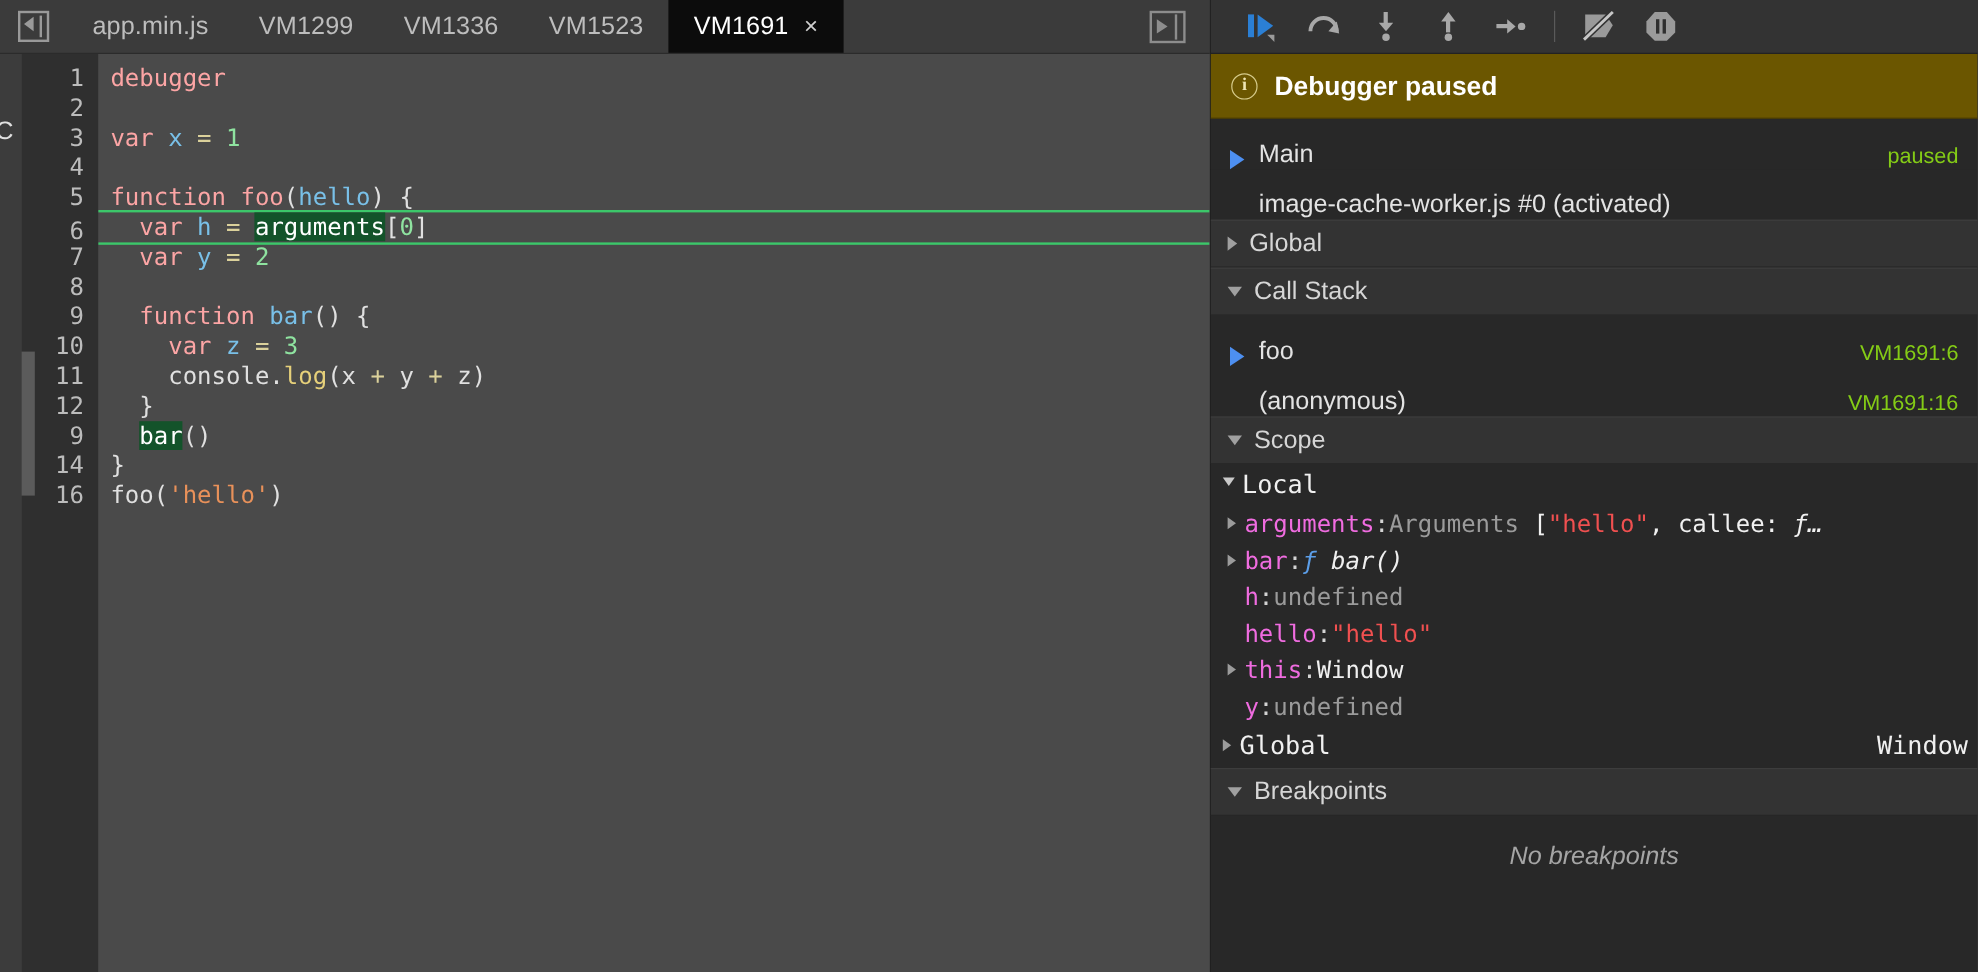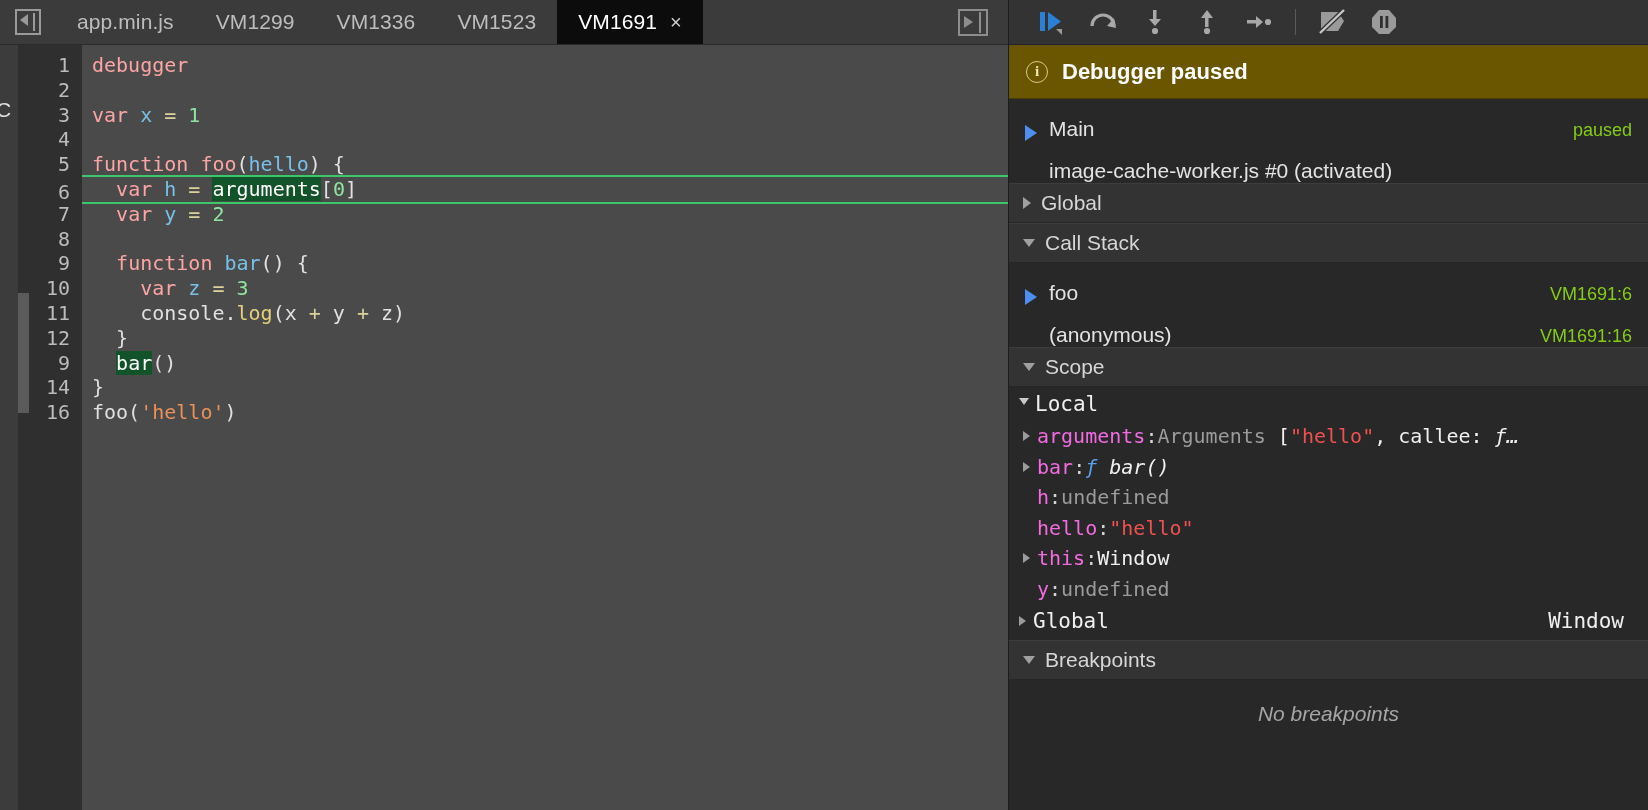--- a/index.html
+++ b/index.html
@@ -251,21 +251,21 @@
   .sc-str   { color: #f05050; }
   .sc-plain { color: #f0f0f0; }
   .sc-fi    { color: #5c9ee8; font-style: italic; }
   .sc-fnval { color: #f0f0f0; font-style: italic; }
   .sc-scope { color: #f0f0f0; font-size: 21px; }
   .sc-right { margin-left: auto; color: #f0f0f0; }
 
   .scope-group-row {
     display: flex; align-items: center;
     height: 34px;
-    padding-left: 10px; padding-right: 24px;
+    padding-left: 10px; padding-right: 8px;
     font-family: "DejaVu Sans Mono", monospace;
     font-size: 21px; color: #f0f0f0;
     white-space: nowrap;
   }
 
   .no-bp {
     flex: 1;
     display: flex; align-items: flex-start; justify-content: center;
     padding-top: 22px;
     color: #a5a5a5; font-size: 21px; font-style: italic;

